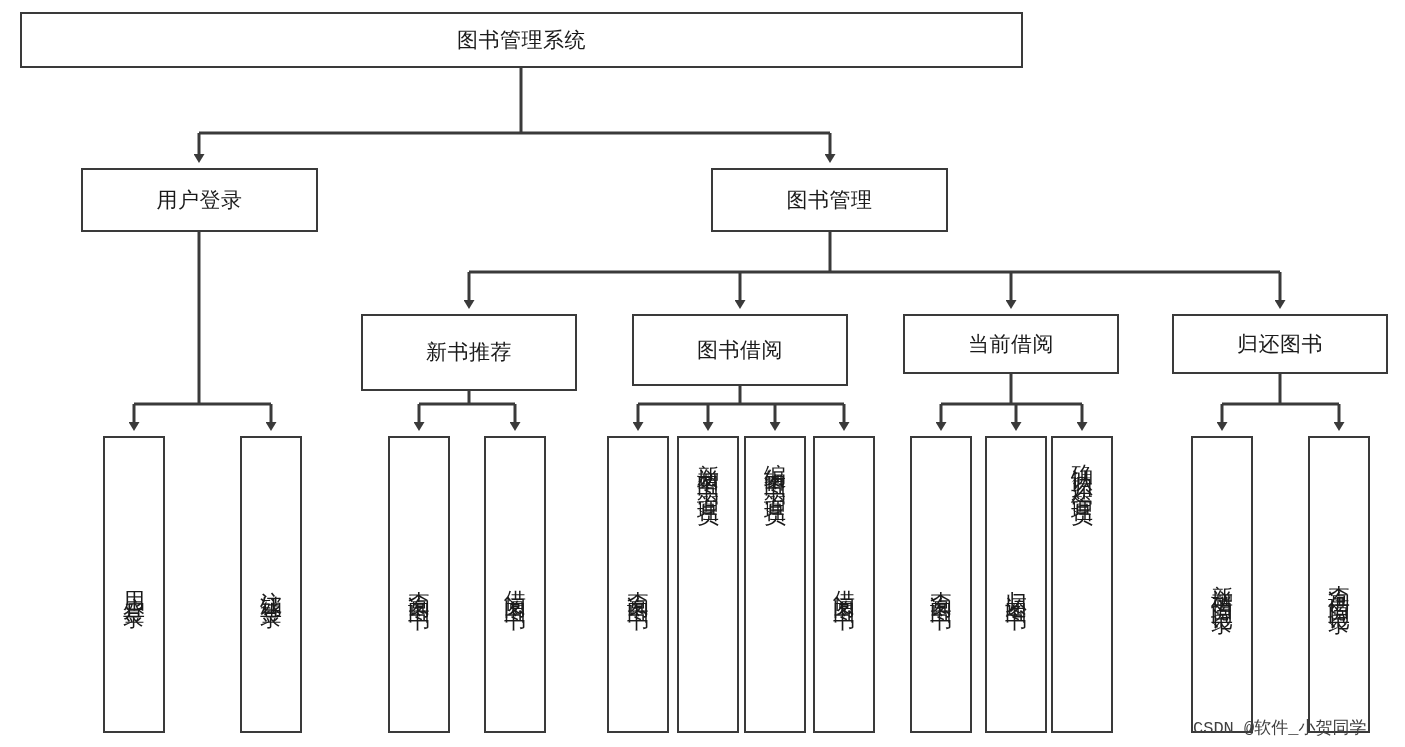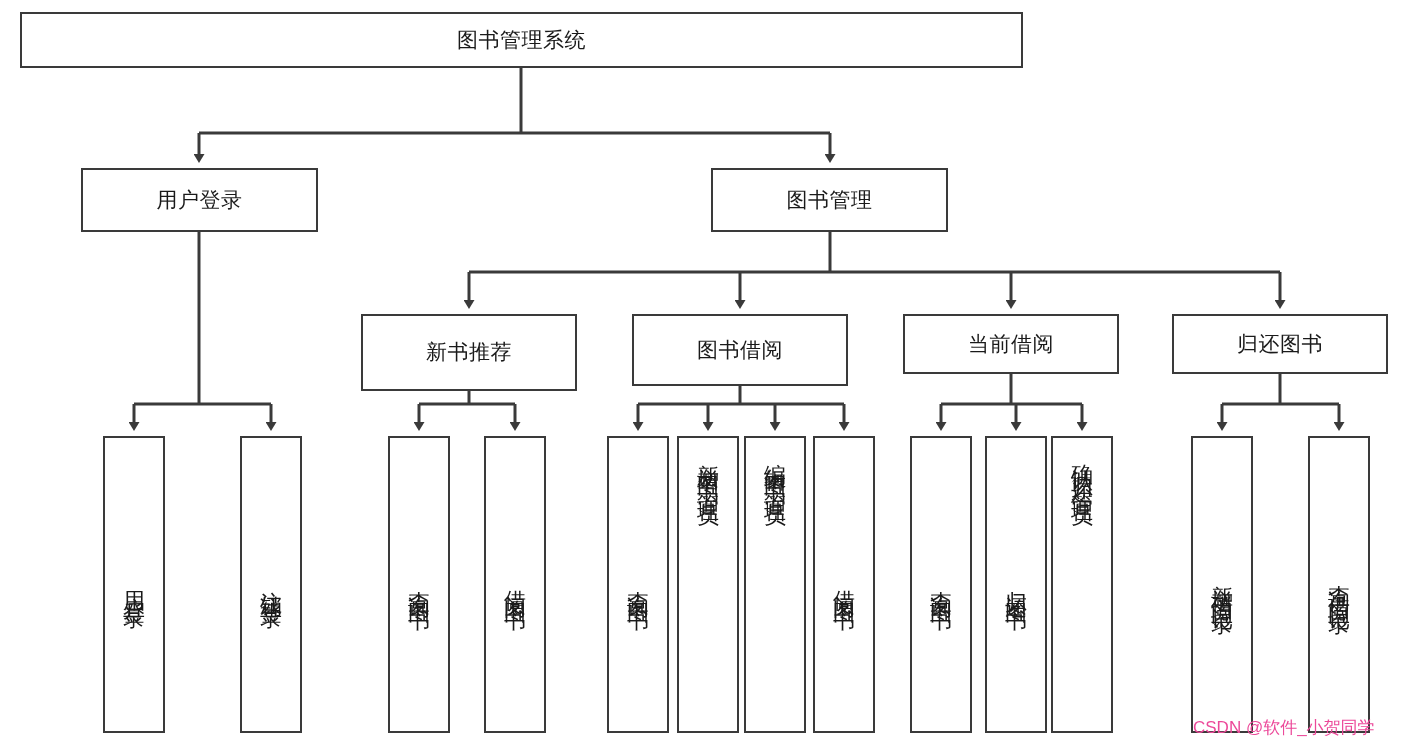--- a/index.html
+++ b/index.html
@@ -58,25 +58,25 @@
     white-space: nowrap;
     text-align: left;
   }
   
   .node.vert.vcenter {
     align-items: center;
     padding-top: 0;
   }
   .watermark {
     position: absolute;
-    color: #ec4899;
+    color: #404040;
     font-size: 17px;
     white-space: nowrap;
     z-index: 5;
-    font-family: Liberation Sans, sans-serif;
+    font-family: Liberation Mono, monospace;
   }
 </style>
 </head>
 <body>
 
 <div id="canvas">
 
   <svg id="svg-layer" viewBox="0 0 1405 747" xmlns="http://www.w3.org/2000/svg">
     <defs>
       <marker id="arrow" markerWidth="9" markerHeight="11" refX="1" refY="5.5" orient="auto" markerUnits="userSpaceOnUse">

